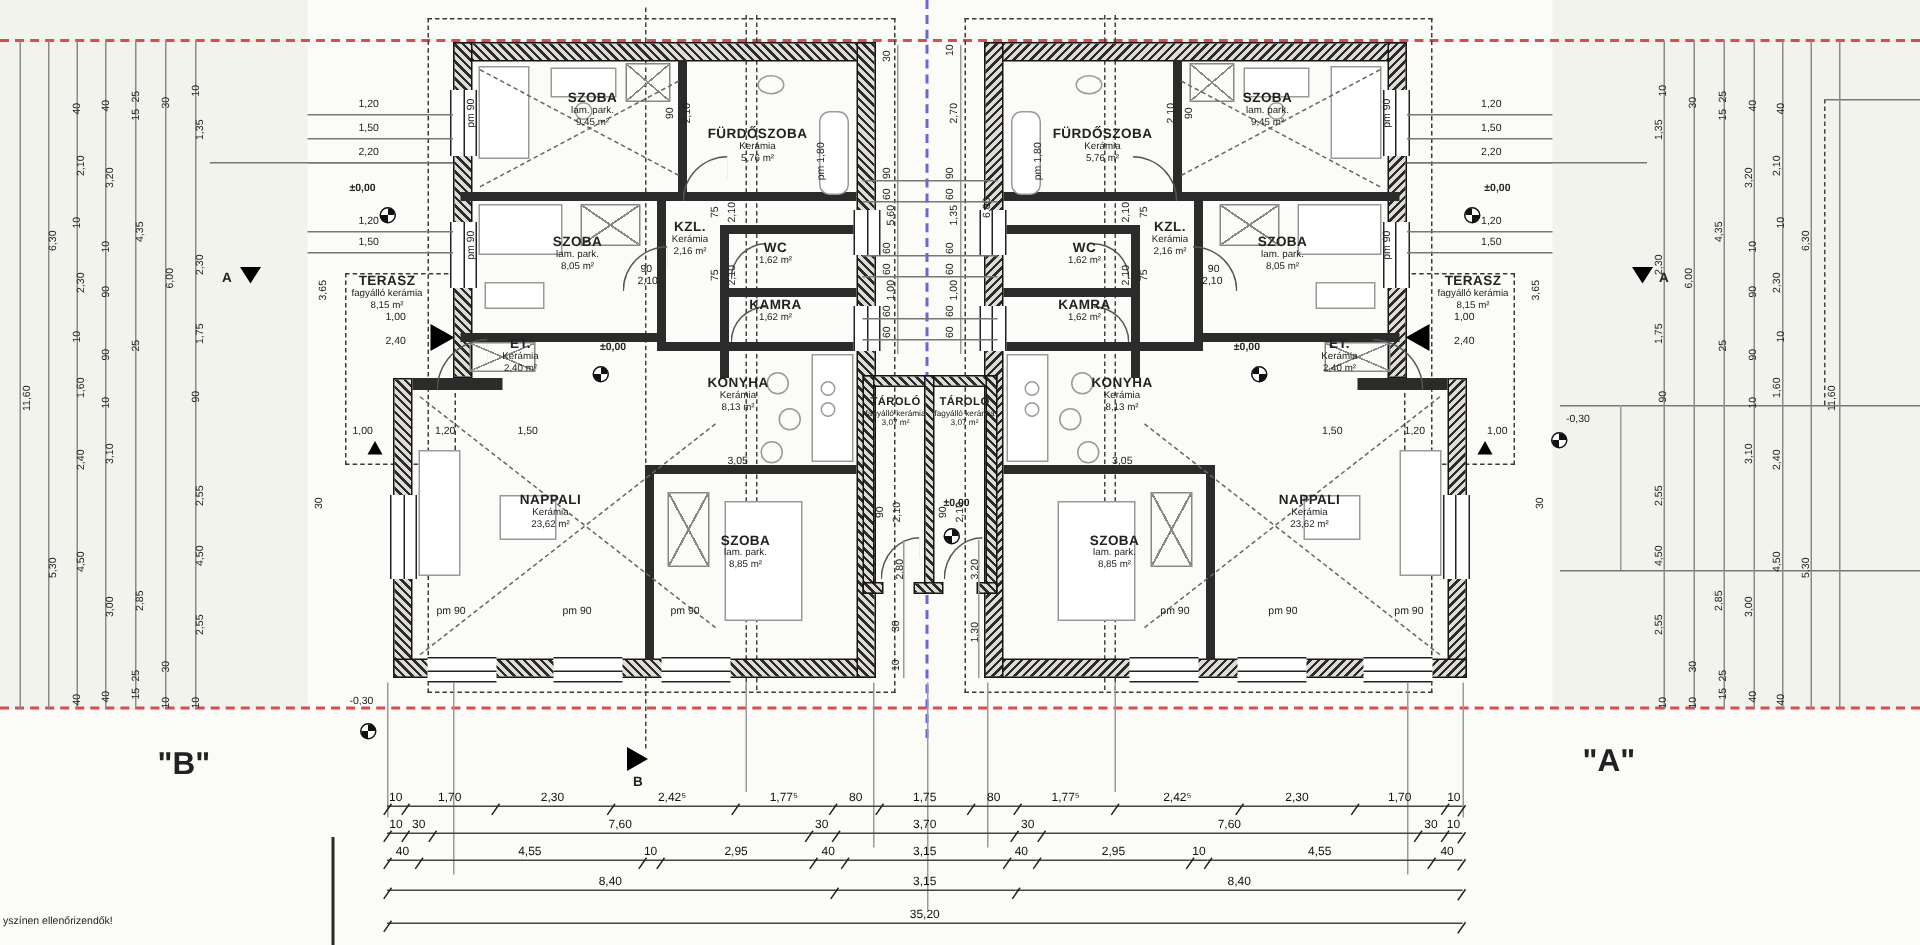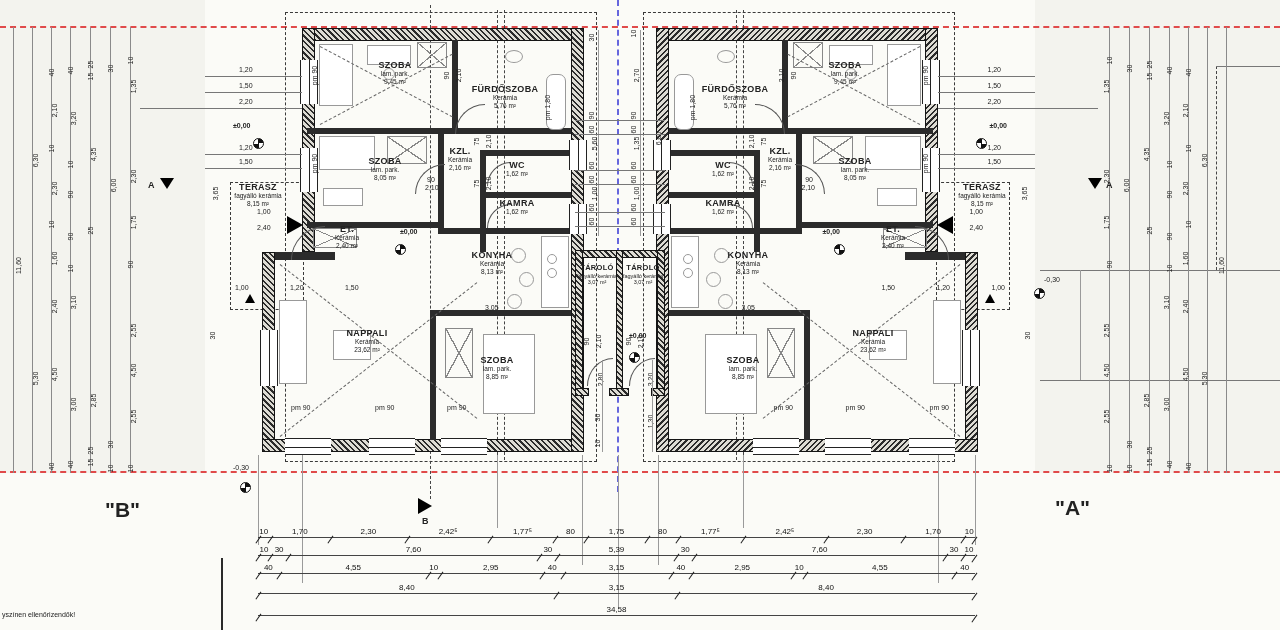--- a/index.html
+++ b/index.html
@@ -640,21 +640,21 @@
     <span class="seg" style="flex-grow: 2.425;">2,42⁵</span>
     <span class="seg" style="flex-grow: 2.3;">2,30</span>
     <span class="seg" style="flex-grow: 1.7;">1,70</span>
     <span class="seg" style="flex-grow: 0.1;">10</span>
   </div>
 <div class="dimrow" style="top:544px;">
     <span class="seg" style="flex-grow: 0.1;">10</span>
     <span class="seg" style="flex-grow: 0.3;">30</span>
     <span class="seg" style="flex-grow: 7.6;">7,60</span>
     <span class="seg" style="flex-grow: 0.3;">30</span>
-    <span class="seg" style="flex-grow: 3.35;">5,39</span>
+    <span class="seg" style="flex-grow: 3.35;">3,70</span>
     <span class="seg" style="flex-grow: 0.3;">30</span>
     <span class="seg" style="flex-grow: 7.6;">7,60</span>
     <span class="seg" style="flex-grow: 0.3;">30</span>
     <span class="seg" style="flex-grow: 0.1;">10</span>
   </div>
 <div class="dimrow" style="top:562px;">
     <span class="seg" style="flex-grow: 0.4;">40</span>
     <span class="seg" style="flex-grow: 4.55;">4,55</span>
     <span class="seg" style="flex-grow: 0.1;">10</span>
     <span class="seg" style="flex-grow: 2.95;">2,95</span>
@@ -665,21 +665,21 @@
     <span class="seg" style="flex-grow: 0.1;">10</span>
     <span class="seg" style="flex-grow: 4.55;">4,55</span>
     <span class="seg" style="flex-grow: 0.4;">40</span>
   </div>
 <div class="dimrow" style="top:582px;">
     <span class="seg" style="flex-grow: 8.4;">8,40</span>
     <span class="seg" style="flex-grow: 3.15;">3,15</span>
     <span class="seg" style="flex-grow: 8.4;">8,40</span>
   </div>
 <div class="dimrow" style="top:604px;">
-    <span class="seg" style="flex-grow: 19.95;">34,58</span>
+    <span class="seg" style="flex-grow: 19.95;">35,20</span>
   </div>
 
 <div class="big t" style="left:105px;top:498px;">"B"</div>
 <div class="big t" style="left:1055px;top:496px;">"A"</div>
 
 <span class="t" style="left:233px;top:464px;">-0,30</span>
 <span class="t" style="left:1044px;top:276px;">-0,30</span>
 <span class="benchmark" style="left:240px;top:482px;"></span>
 <span class="benchmark" style="left:1034px;top:288px;"></span>
 

